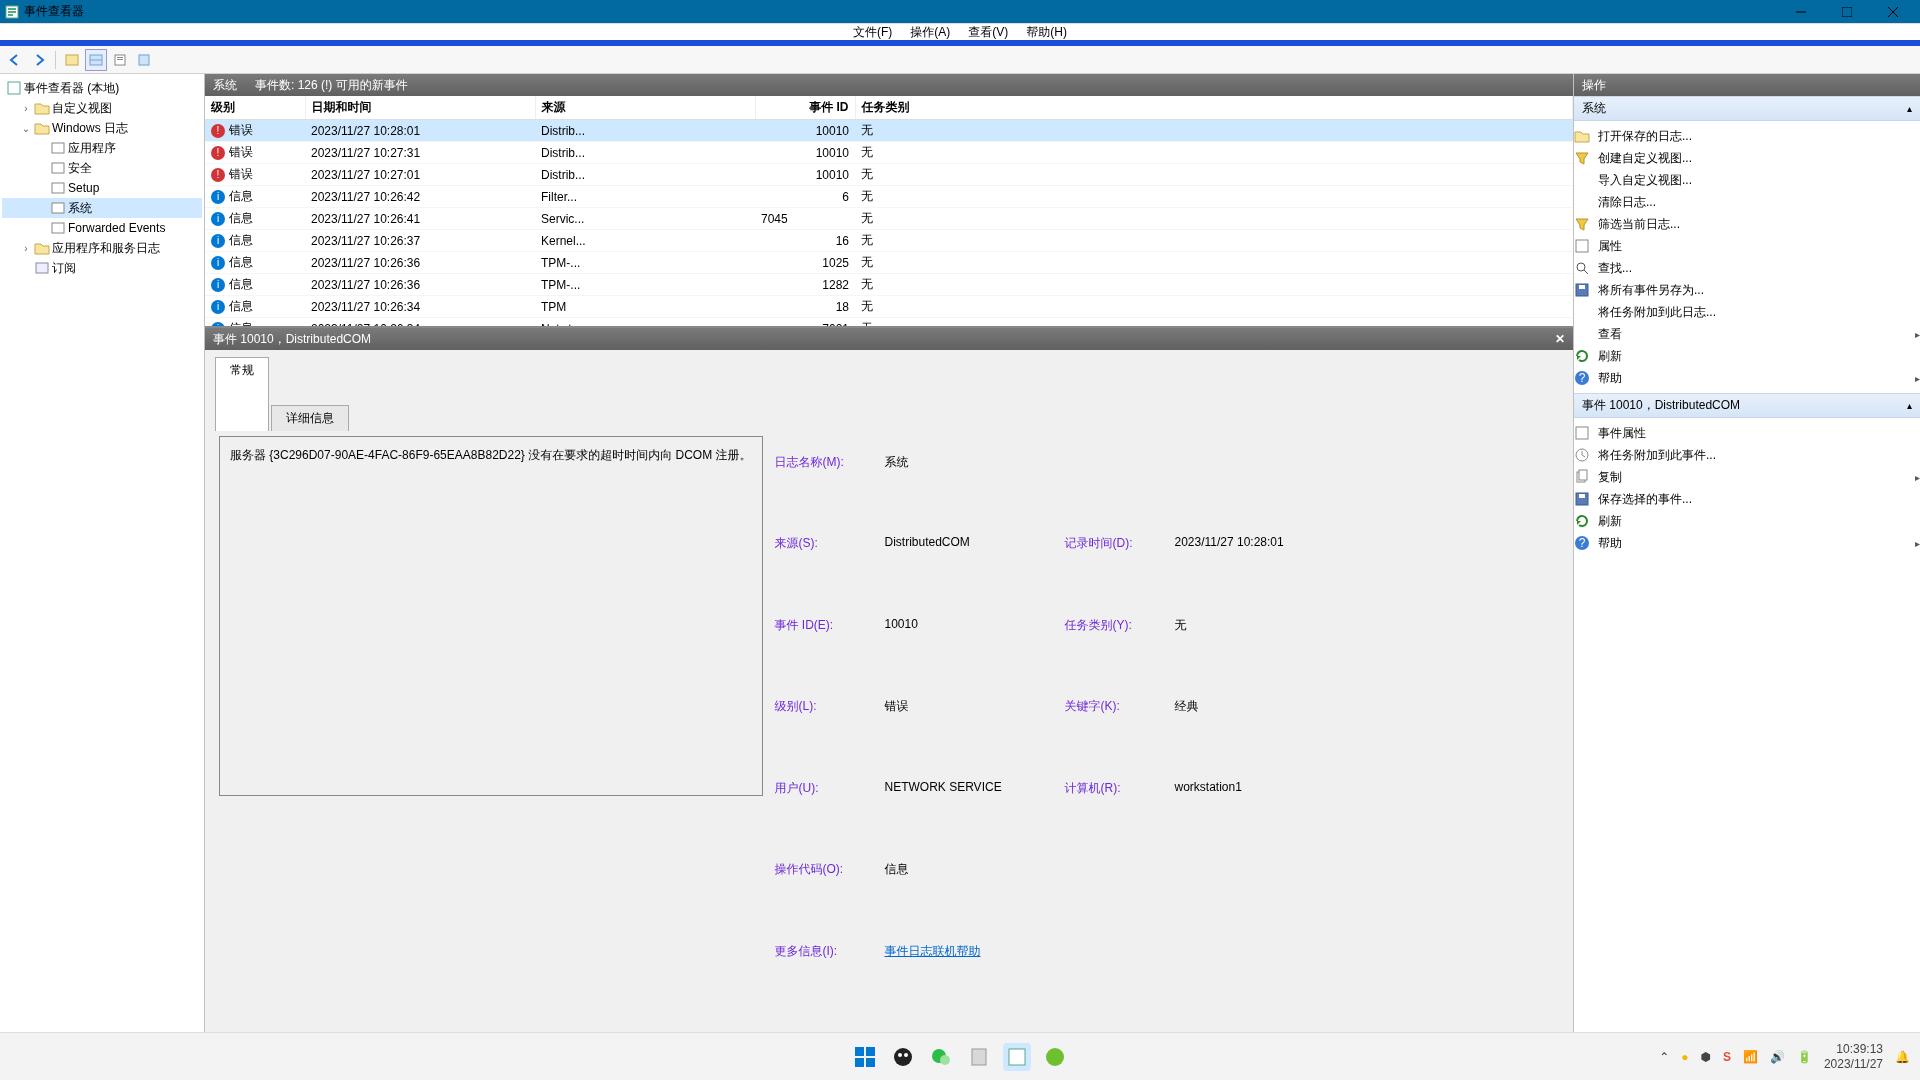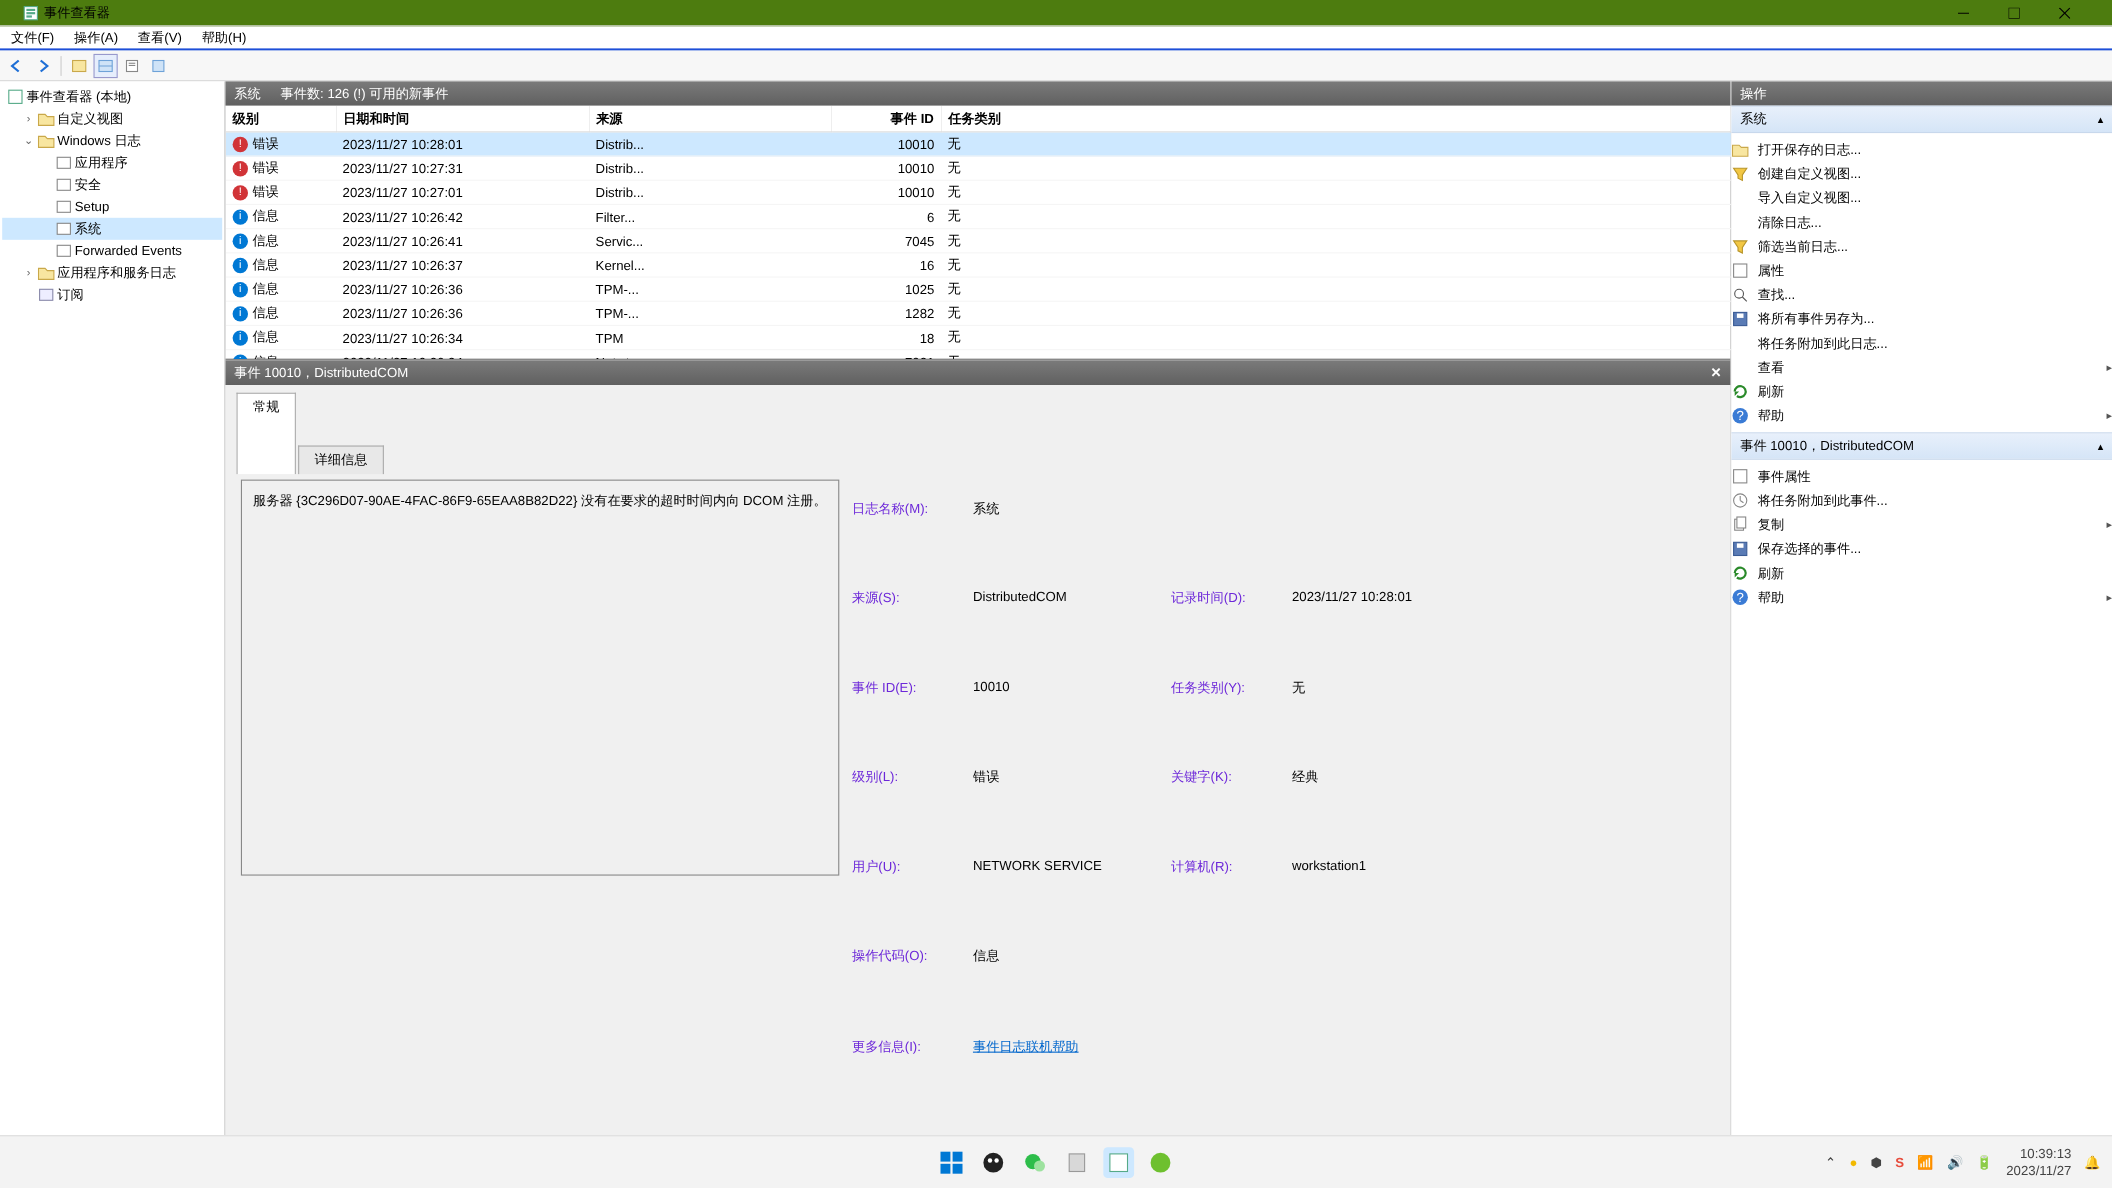--- a/index.html
+++ b/index.html
@@ -1,23 +1,23 @@
 <!DOCTYPE html>
 <html><head>
 <meta charset="utf-8">
 <style>
 * { margin:0; padding:0; box-sizing:border-box; font-family:"Microsoft YaHei","Segoe UI",sans-serif; font-size:12px; }
 body { background:#fff; width:1920px; height:1080px; overflow:hidden; position:relative; }
 
-.titlebar { height:24px; background:#4d7c0f; display:flex; align-items:center; padding:0 20px; border-bottom:1px solid #ddd; }
+.titlebar { height:24px; background:#0369a1; display:flex; align-items:center; padding:0 4px; border-bottom:1px solid #ddd; }
 .titlebar .icon { width:16px; height:16px; margin-right:4px; }
 .titlebar .title { flex:1; }
 .titlebar .winbtn { width:46px; height:22px; display:flex; align-items:center; justify-content:center; color:#333; }
 
-.menubar { height:22px; display:flex; align-items:center; padding:0 6px; gap:10px; border-bottom:2px solid #1d4ed8; font-size:12px;}
+.menubar { height:22px; display:flex; align-items:center; padding:0 6px; gap:10px; border-bottom:6px solid #1d4ed8; font-size:12px;justify-content:center;}
 .menuitem { padding:2px 4px; }
 
 .toolbar { height:28px; display:flex; align-items:center; padding:0 4px; gap:2px; border-bottom:1px solid #d0d0d0; background:#f7f7f7;}
 .tbtn { width:22px; height:22px; display:flex; align-items:center; justify-content:center; border:1px solid transparent; }
 .tbtn.active { border:1px solid #99c; background:#e6eefc; }
 
 .content { display:flex; height:calc(100% - 24px - 22px - 28px - 48px); }
 
 .nav { width:205px; border-right:1px solid #c0c0c0; background:#fff; padding:4px 2px; overflow:auto;}
 .navitem { display:flex; align-items:center; height:20px; padding-left:4px; gap:2px; cursor:default;}
@@ -281,21 +281,21 @@
               <td><span class="lvlicon info">i</span><span>信息</span></td>
               <td>2023/11/27 10:26:42</td>
               <td>Filter...</td>
               <td style="text-align:right">6</td>
               <td>无</td>
             </tr>
             <tr>
               <td><span class="lvlicon info">i</span><span>信息</span></td>
               <td>2023/11/27 10:26:41</td>
               <td>Servic...</td>
-              <td style="text-align:right">7045</td>
+              <td style="">7045</td>
               <td>无</td>
             </tr>
             <tr>
               <td><span class="lvlicon info">i</span><span>信息</span></td>
               <td>2023/11/27 10:26:37</td>
               <td>Kernel...</td>
               <td style="text-align:right">16</td>
               <td>无</td>
             </tr>
             <tr>

